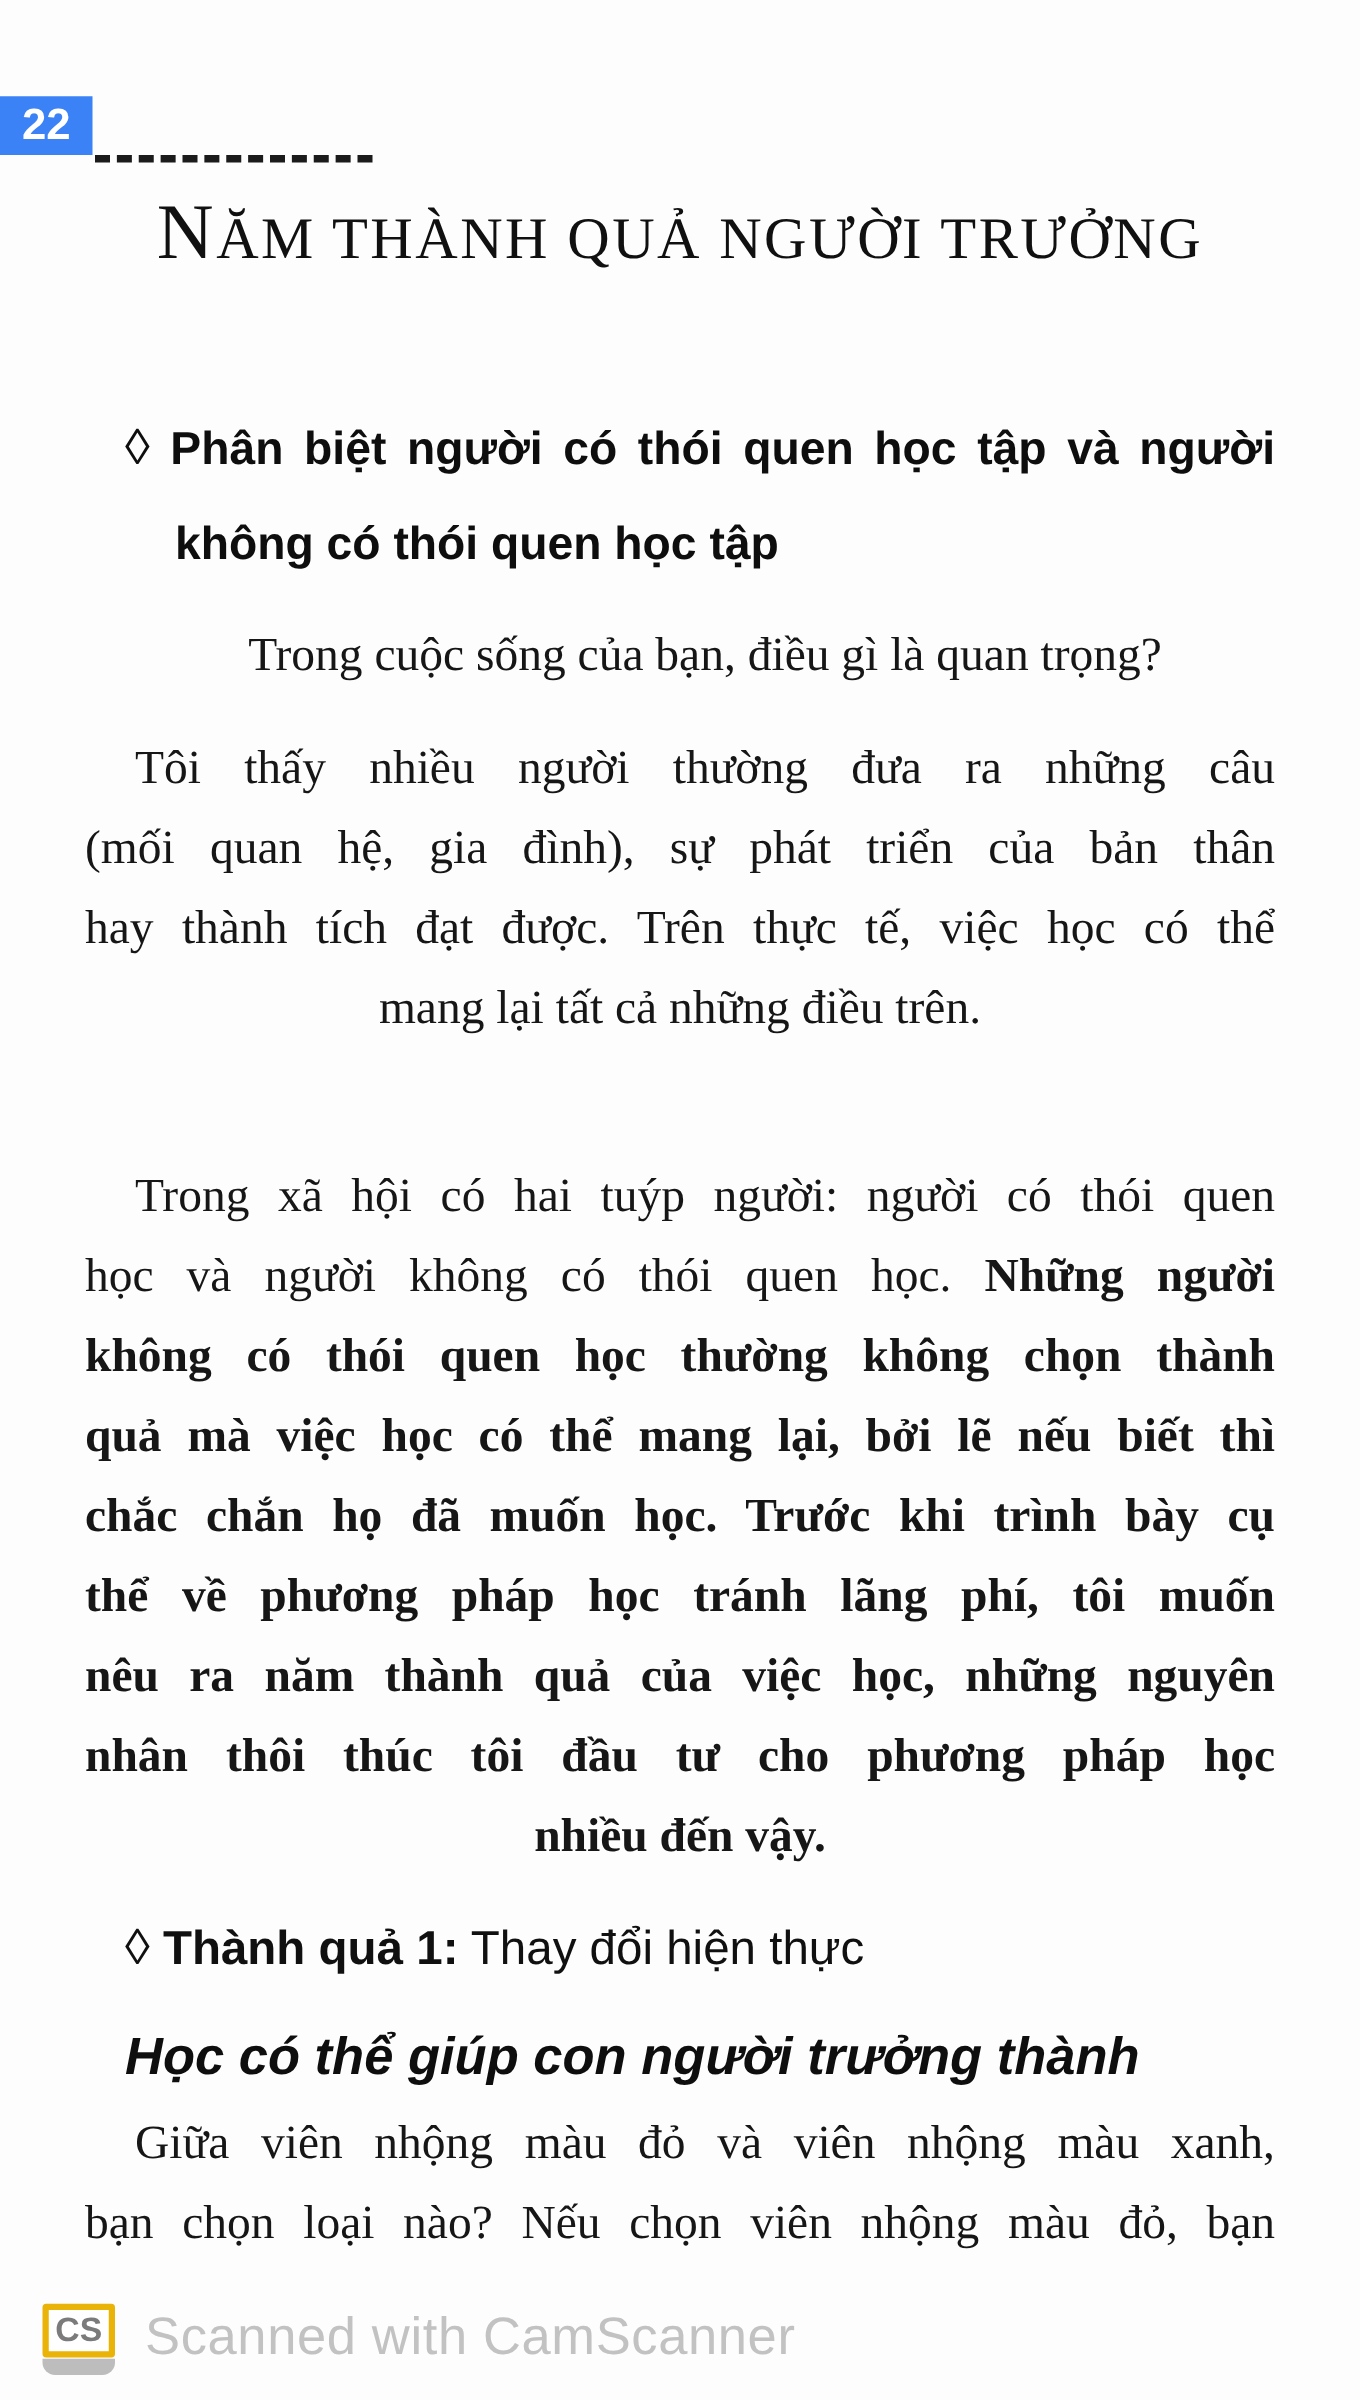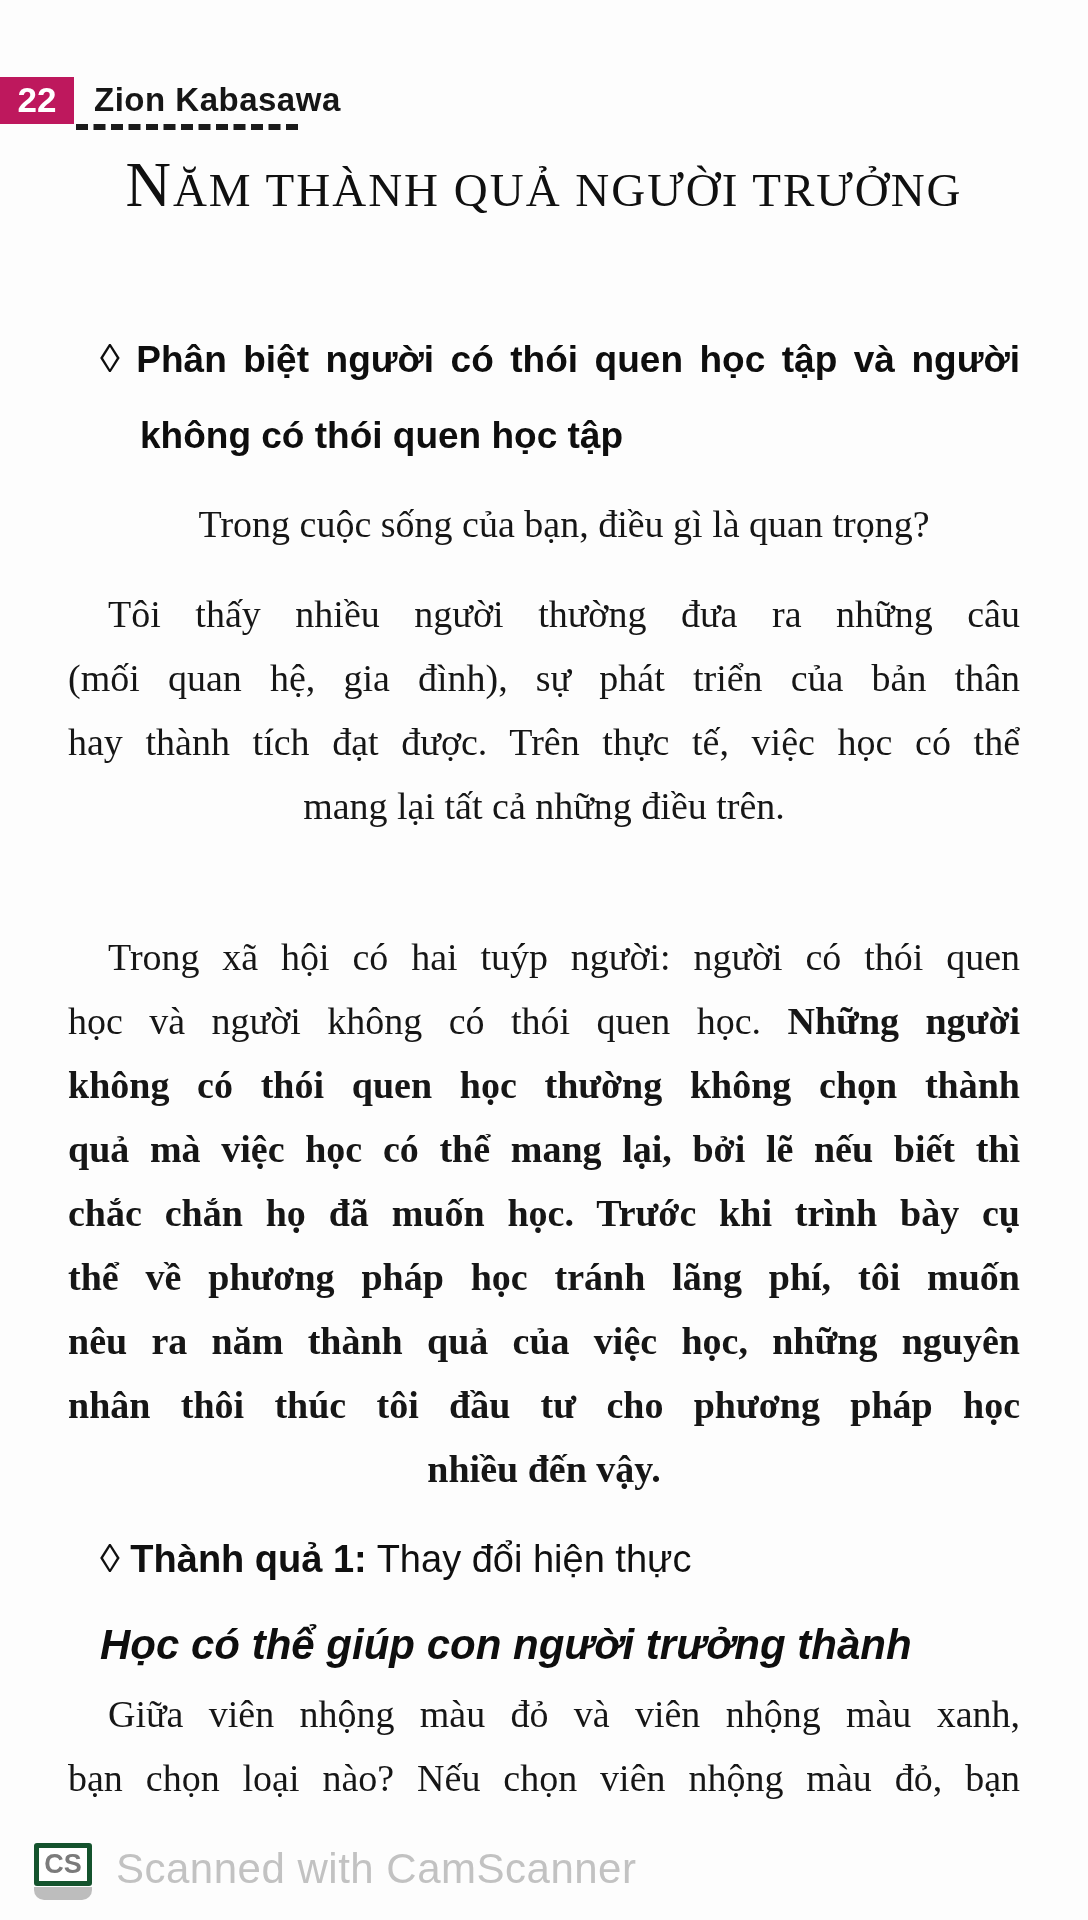--- a/index.html
+++ b/index.html
@@ -7,21 +7,21 @@
   body { background:#ffffff; }
   .page {
     position:relative; width:1088px; height:1920px;
     background:#fdfdfd; overflow:hidden;
     font-family:"Liberation Serif", serif; color:#141414;
   }
 
   
   .hdr { position:absolute; top:76px; left:0; height:48px; display:flex; align-items:center; }
   .pagenum {
-    width:74px; height:47px; background:#be185d; color:#ffffff;
+    width:74px; height:47px; background:#3b82f6; color:#ffffff;
     display:flex; align-items:center; justify-content:center;
     font-family:"Liberation Sans", sans-serif; font-size:35px; font-weight:600;
   }
   .author {
     margin-left:20px; font-family:"Liberation Sans", sans-serif;
     font-size:33px; font-weight:600; color:#161616; letter-spacing:.5px;
   }
   .hdr-dash {
     position:absolute; top:124px; left:76px; width:222px; height:0;
     border-bottom:6px dashed #1b1b1b;
@@ -65,38 +65,37 @@
   .p4 { top:1682px; }
   .jline { text-align:justify; text-align-last:justify; }
   .lline { text-align:center; }
   .ind { text-indent:40px; }
   .bline { font-weight:700; }
 
   
   .foot { position:absolute; top:1843px; left:34px; display:flex; align-items:flex-start; }
   .cs-logo { width:60px; }
   .cs-box {
-    width:58px; height:43px; border:5px solid #14532d; background:#ffffff;
+    width:58px; height:43px; border:5px solid #eab308; background:#ffffff;
     border-radius:3px; display:flex; align-items:center; justify-content:center;
     font-family:"Liberation Sans", sans-serif; font-weight:700; font-size:27px; color:#7b7b7b;
   }
   .cs-flap { width:58px; height:13px; background:#bdbdbd; border-radius:0 0 10px 10px; margin-top:1px; }
   .foot-label {
     margin-left:22px; padding-top:2px;
     font-family:"Liberation Sans", sans-serif; font-size:42px; color:#c2c2c2; letter-spacing:.5px;
   }
 </style>
 </head>
 <body>
 
 <div class="page">
 
   <div class="hdr">
     <div class="pagenum">22</div>
-    <div class="author">Zion Kabasawa</div>
   </div>
   <div class="hdr-dash"></div>
 
   <div class="title">
     <div class="title-l1"><span class="title-ini">N</span><span>ĂM THÀNH QUẢ NGƯỜI TRƯỞNG</span></div>
   </div>
 
   <div class="h1">
     <div class="jline">
       <span class="diamond">◊</span>

